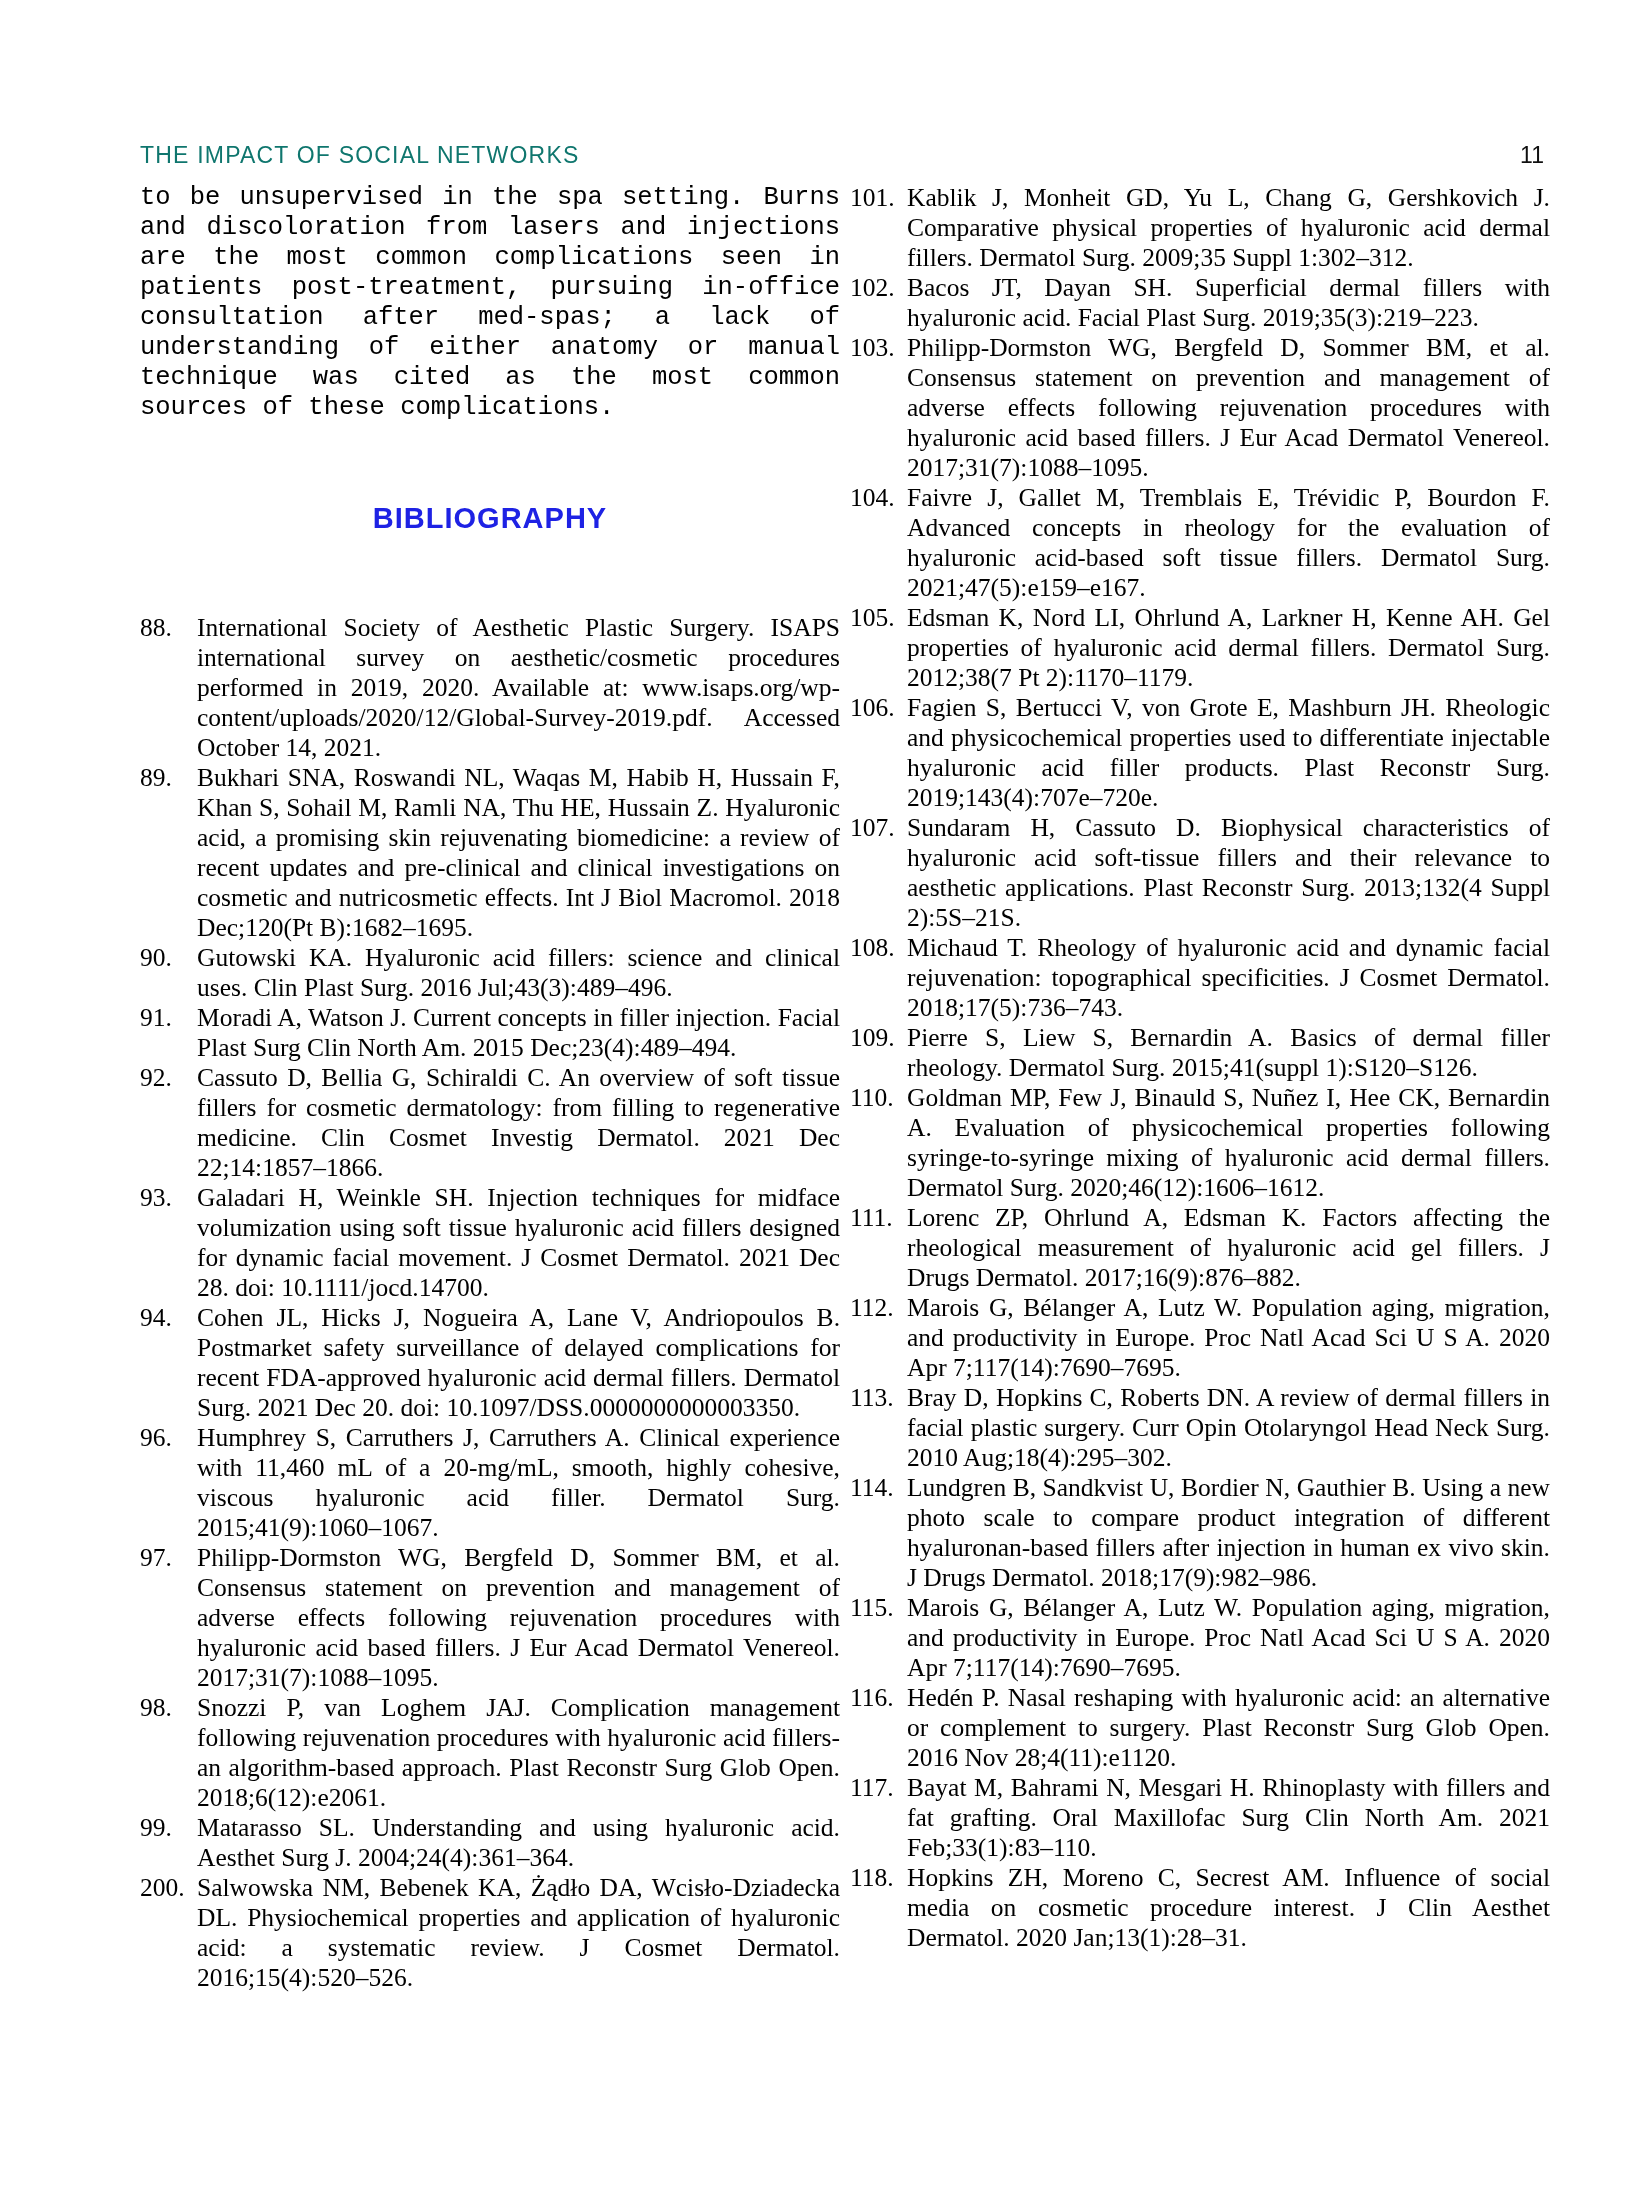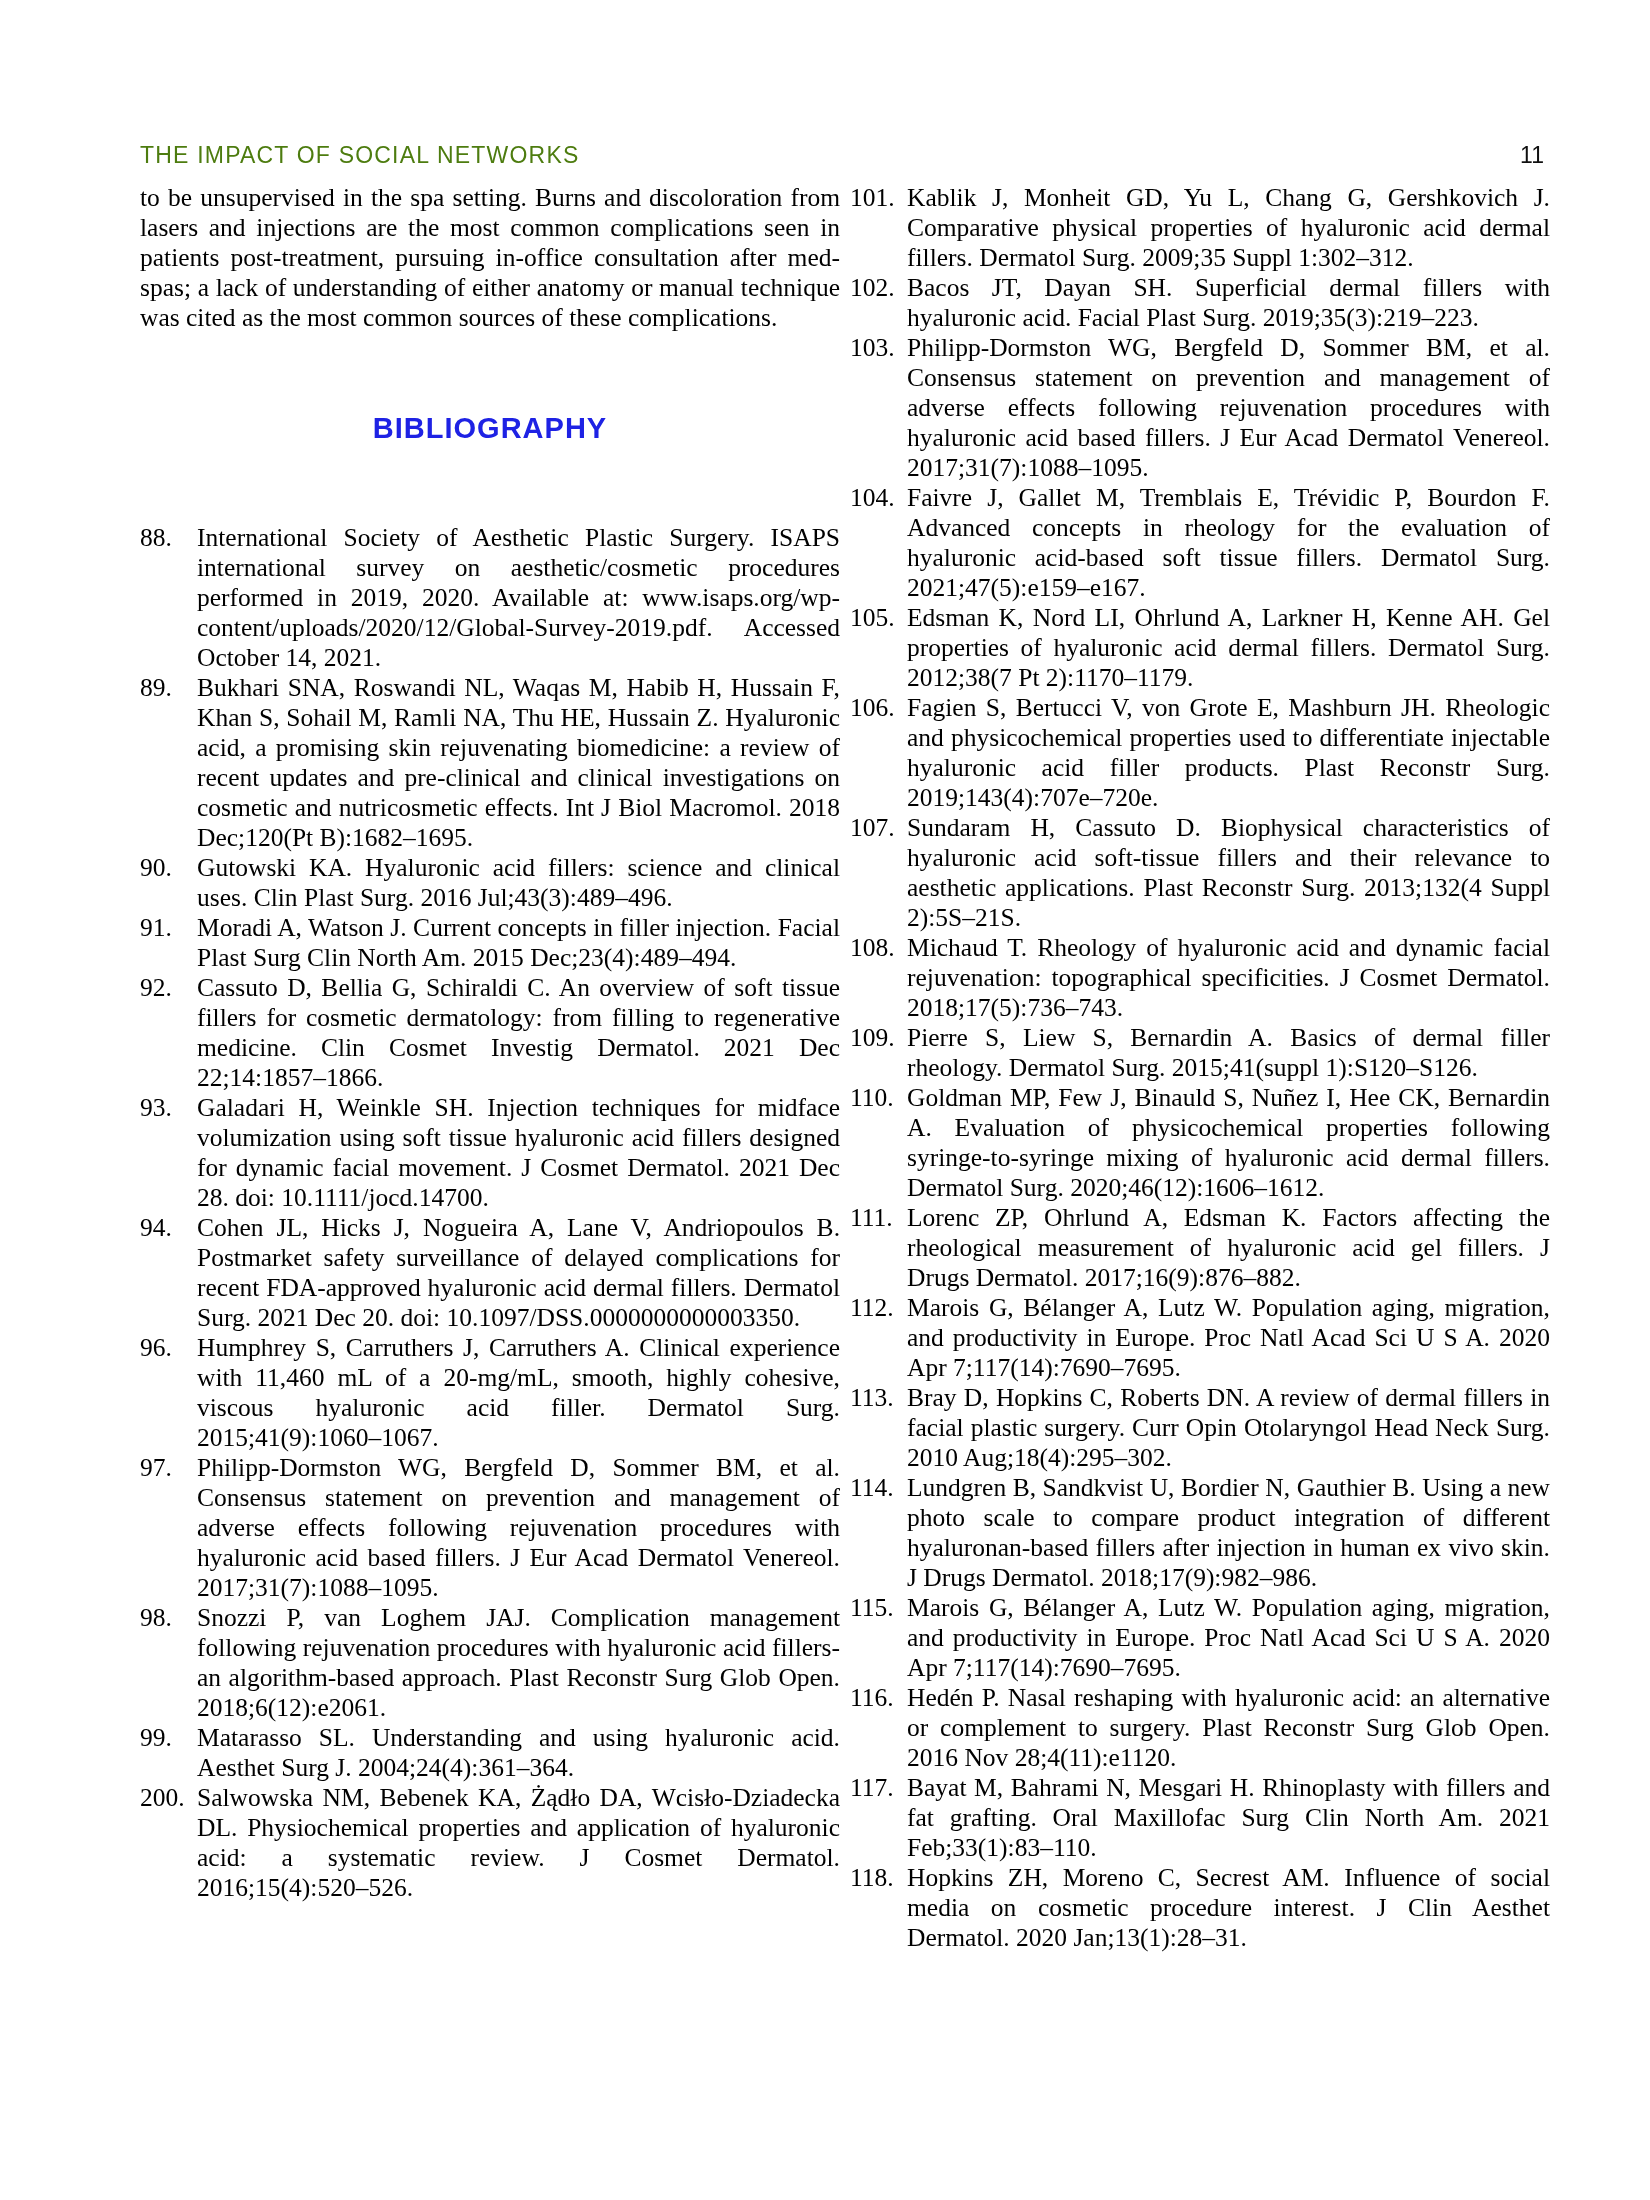--- a/index.html
+++ b/index.html
@@ -7,37 +7,37 @@
   body {
     width: 1650px; height: 2200px;
     position: relative;
     font-family: "Liberation Serif", "DejaVu Serif", serif;
     color: #000;
     overflow: hidden;
   }
   .running-head {
     position: absolute; top: 142px; left: 140px;
     font-family: "Liberation Sans", sans-serif;
-    font-size: 23px; letter-spacing: 1.2px; color: #4d7c0f;
+    font-size: 23px; letter-spacing: 1.2px; color: #0f766e;
     white-space: nowrap;
   }
   .page-number {
     position: absolute; top: 142px; right: 106px;
     font-family: "Liberation Sans", sans-serif;
     font-size: 23px; color: #101010;
   }
   .col {
     position: absolute; top: 183px; width: 700px;
     font-size: 25.5px; line-height: 30px;
     text-align: justify;
     overflow-wrap: break-word;
   }
   .col-left  { left: 140px; }
   .col-right { left: 850px; }
-  .intro-paragraph { text-align: justify; }
+  .intro-paragraph { text-align: justify; font-family: Liberation Mono, monospace; }
   .bib-heading {
     margin-top: 78px; margin-bottom: 78px;
     text-align: center;
     font-family: "Liberation Sans", sans-serif;
     font-weight: bold;
     font-size: 29px; line-height: 34px;
     letter-spacing: 1px;
     color: var(--heading-color, #1e22e4);
   }
   .ref-list { }

